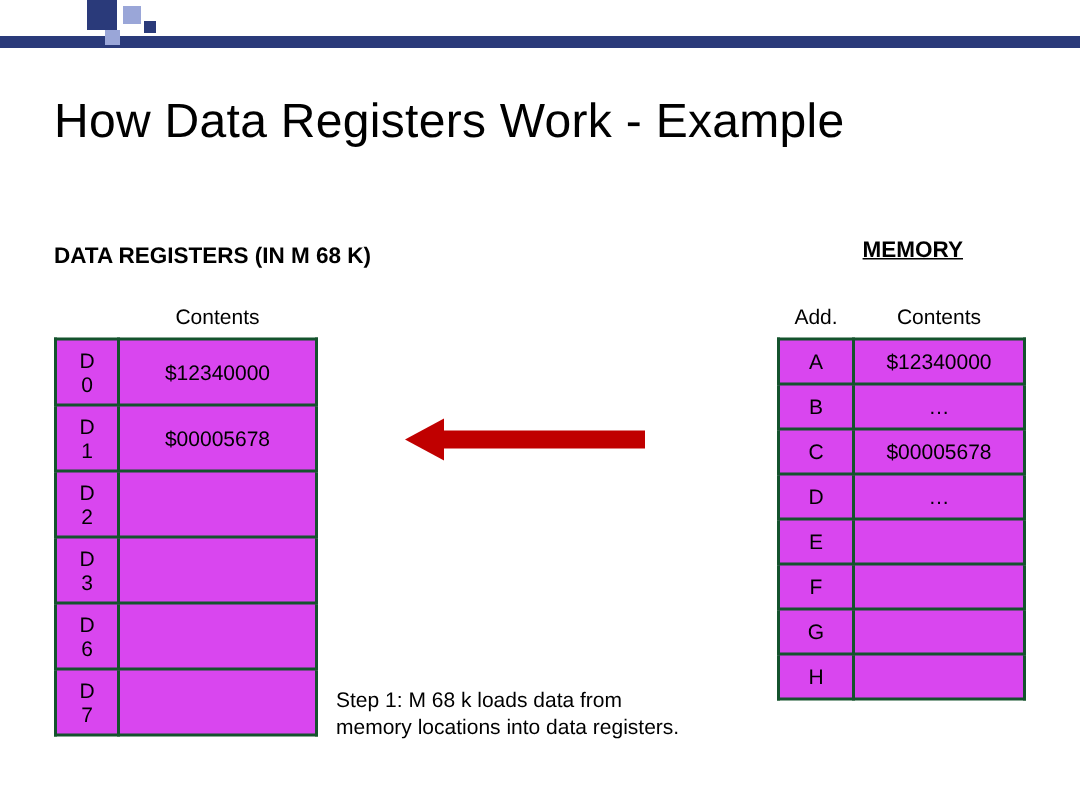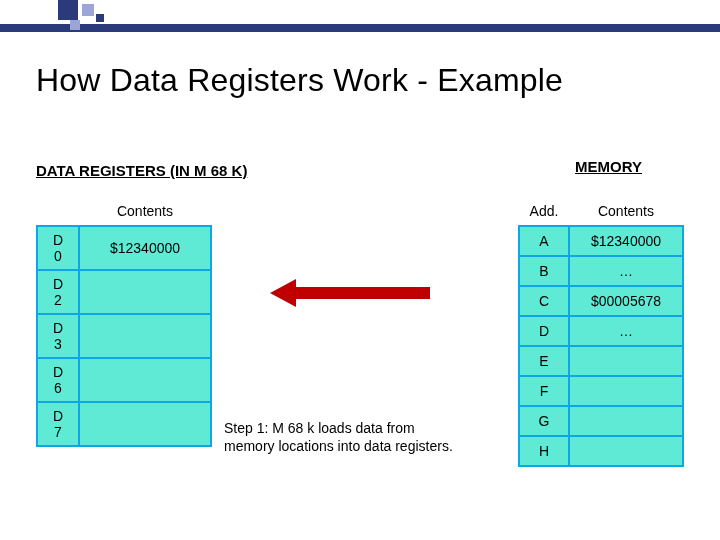--- a/index.html
+++ b/index.html
@@ -36,44 +36,43 @@
     top: 62px;
     font-size: 32px;
     font-weight: 400;
     letter-spacing: 0.2px;
   }
   .sec-left-head {
     position: absolute;
     left: 36px;
     top: 162px;
     font-weight: 700;
-    text-decoration: underline;
     font-size: 15px;
     text-align: right;
   }
   .sec-right-head {
     position: absolute;
     right: 78px;
     top: 158px;
     font-weight: 700;
     text-decoration: underline;
     font-size: 15px;
     text-align: right;
   }
   .tbl {
     position: absolute;
     border-collapse: collapse;
     font-size: 14px;
   }
   .tbl th, .tbl td {
-    border: 2px solid #0ea5e9;
+    border: 2px solid #14532d;
     padding: 5px 10px;
     text-align: center;
     height: 30px;
-    background: #5eead4;
+    background: #d946ef;
   }
   .tbl th {
     border: none;
     font-weight: 400;
     background: transparent;
   }
   .regtbl { left: 36px; top: 196px; }
   .regtbl .col-r { width: 42px; }
   .regtbl .col-c { width: 132px; }
   .memtbl { right: 36px; top: 196px; }
@@ -96,21 +95,21 @@
     position: absolute;
     left: 0; top: 0;
     width: 0; height: 0;
     border-top: 14px solid transparent;
     border-bottom: 14px solid transparent;
     border-right: 26px solid #c00000;
   }
   .step {
     position: absolute;
     left: 224px;
-    top: 420px;
+    top: 458px;
     width: 240px;
     font-size: 14px;
     line-height: 1.25;
   }
 </style>
 </head>
 <body>
 
 <div class="deco">
   <div class="bar"></div>
@@ -129,20 +128,24 @@
   <tbody>
       <tr>
     <th class="col-r"></th>
     <th class="col-c">Contents</th>
   </tr>
   <tr>
         <td class="col-r">D 0</td>
         <td class="col-c">$12340000</td>
       </tr>
   <tr>
+        <td>D 1</td>
+        <td>$00005678</td>
+      </tr>
+  <tr>
         <td>D 2</td>
         <td></td>
       </tr>
   <tr>
         <td>D 3</td>
         <td></td>
       </tr>
   <tr>
         <td>D 6</td>
         <td></td>

